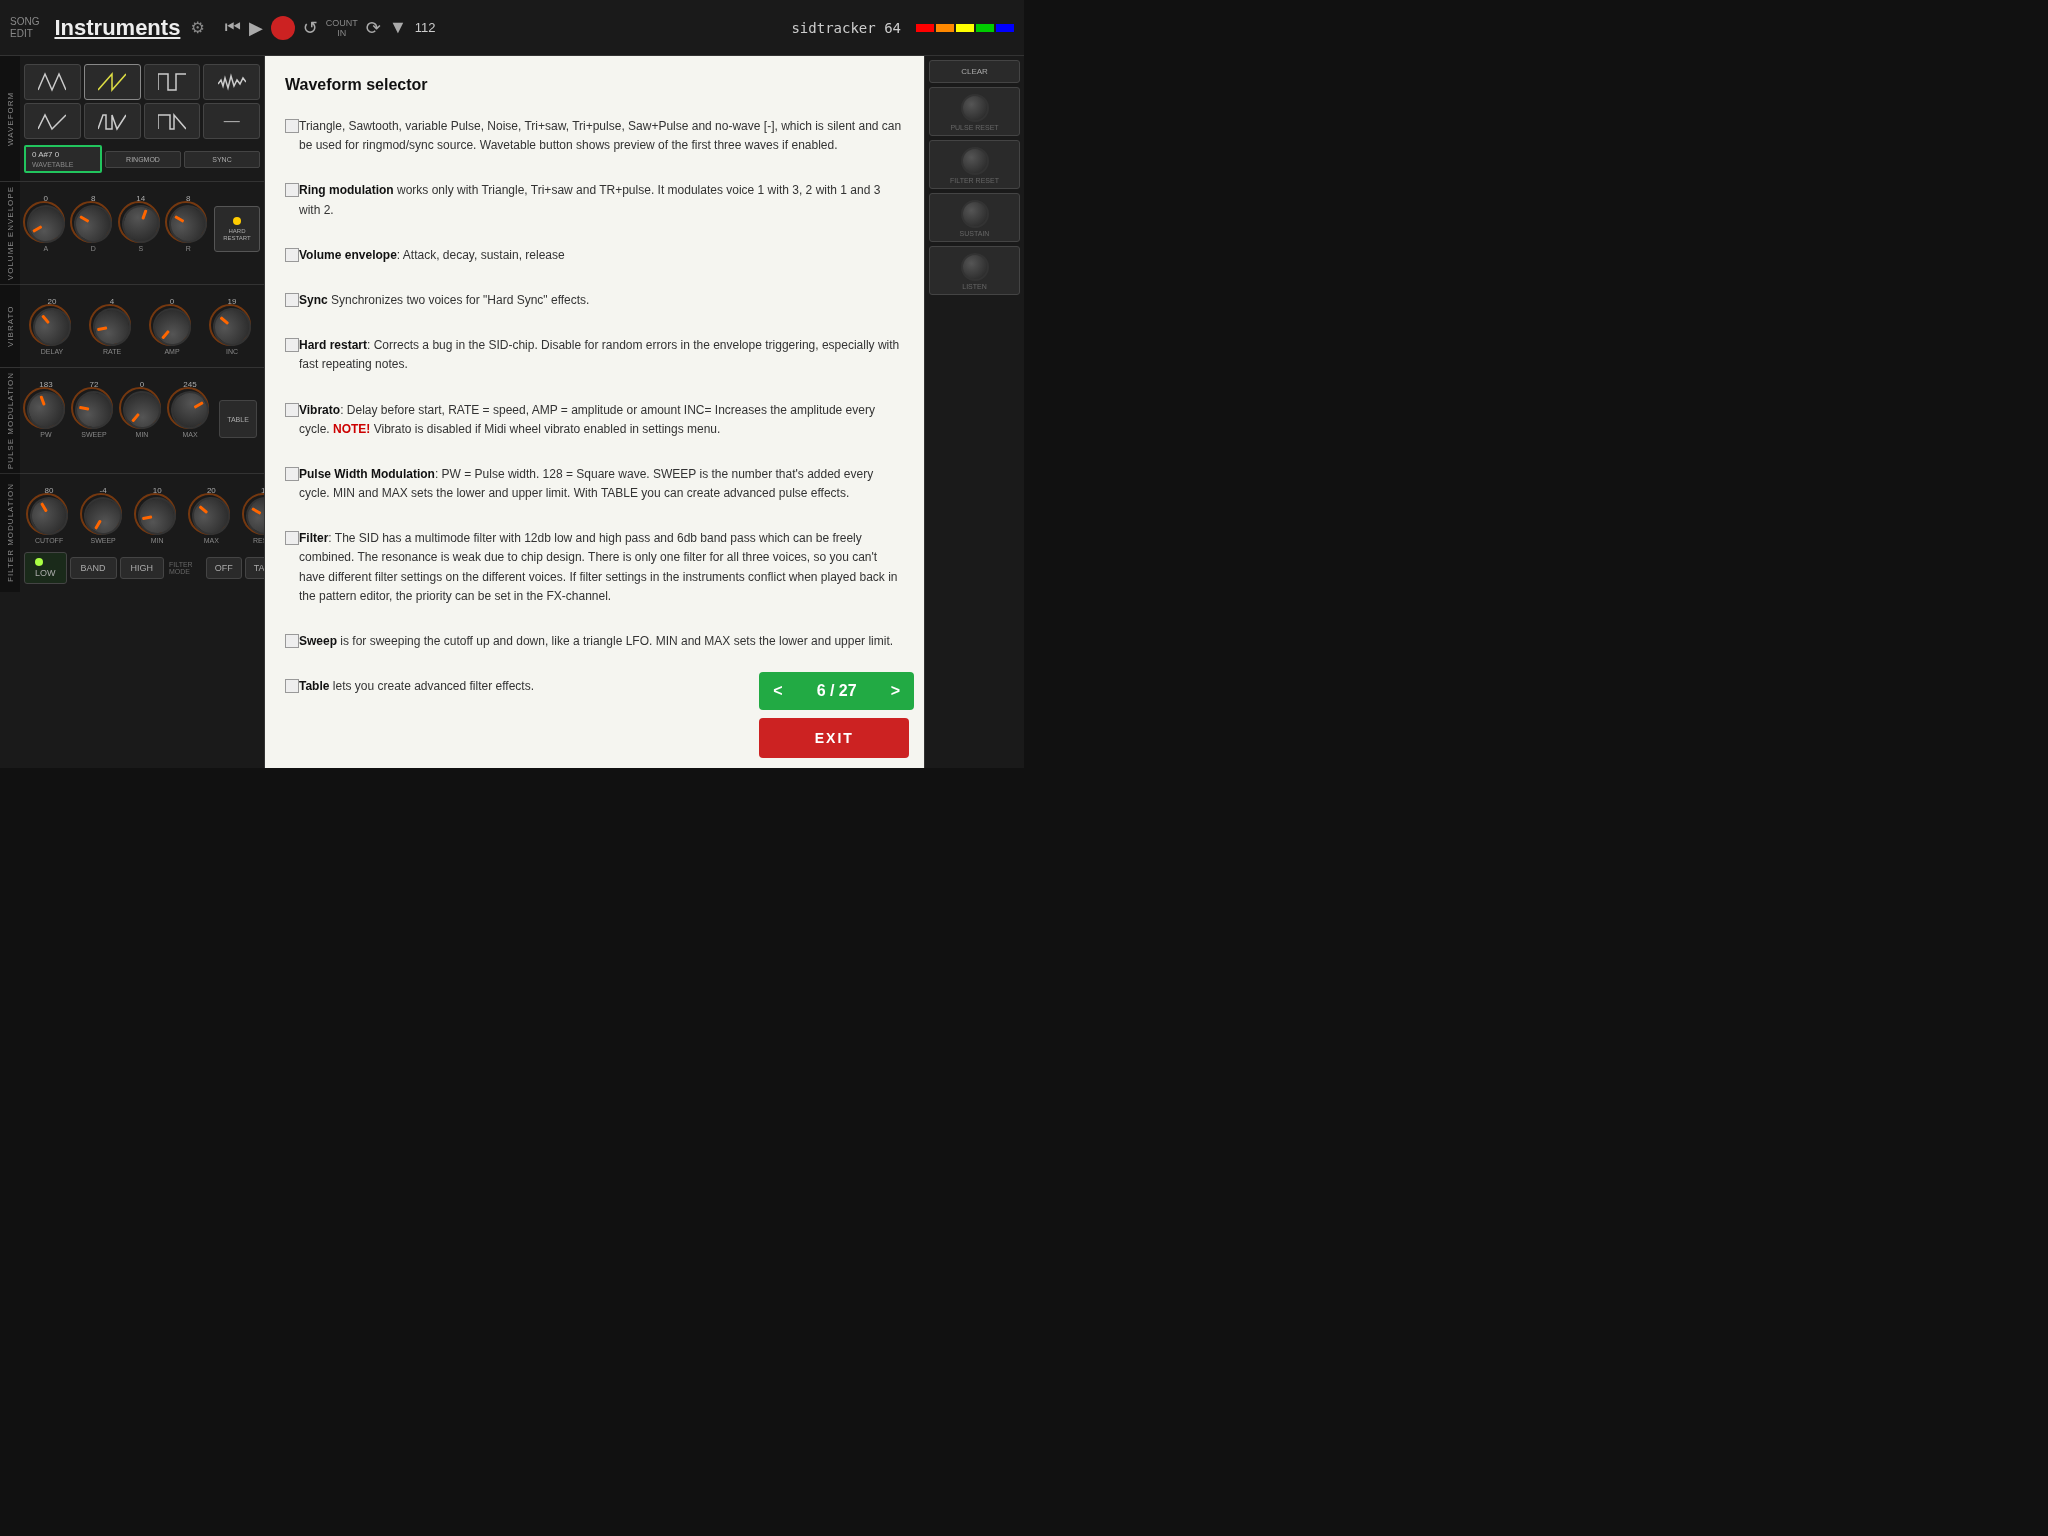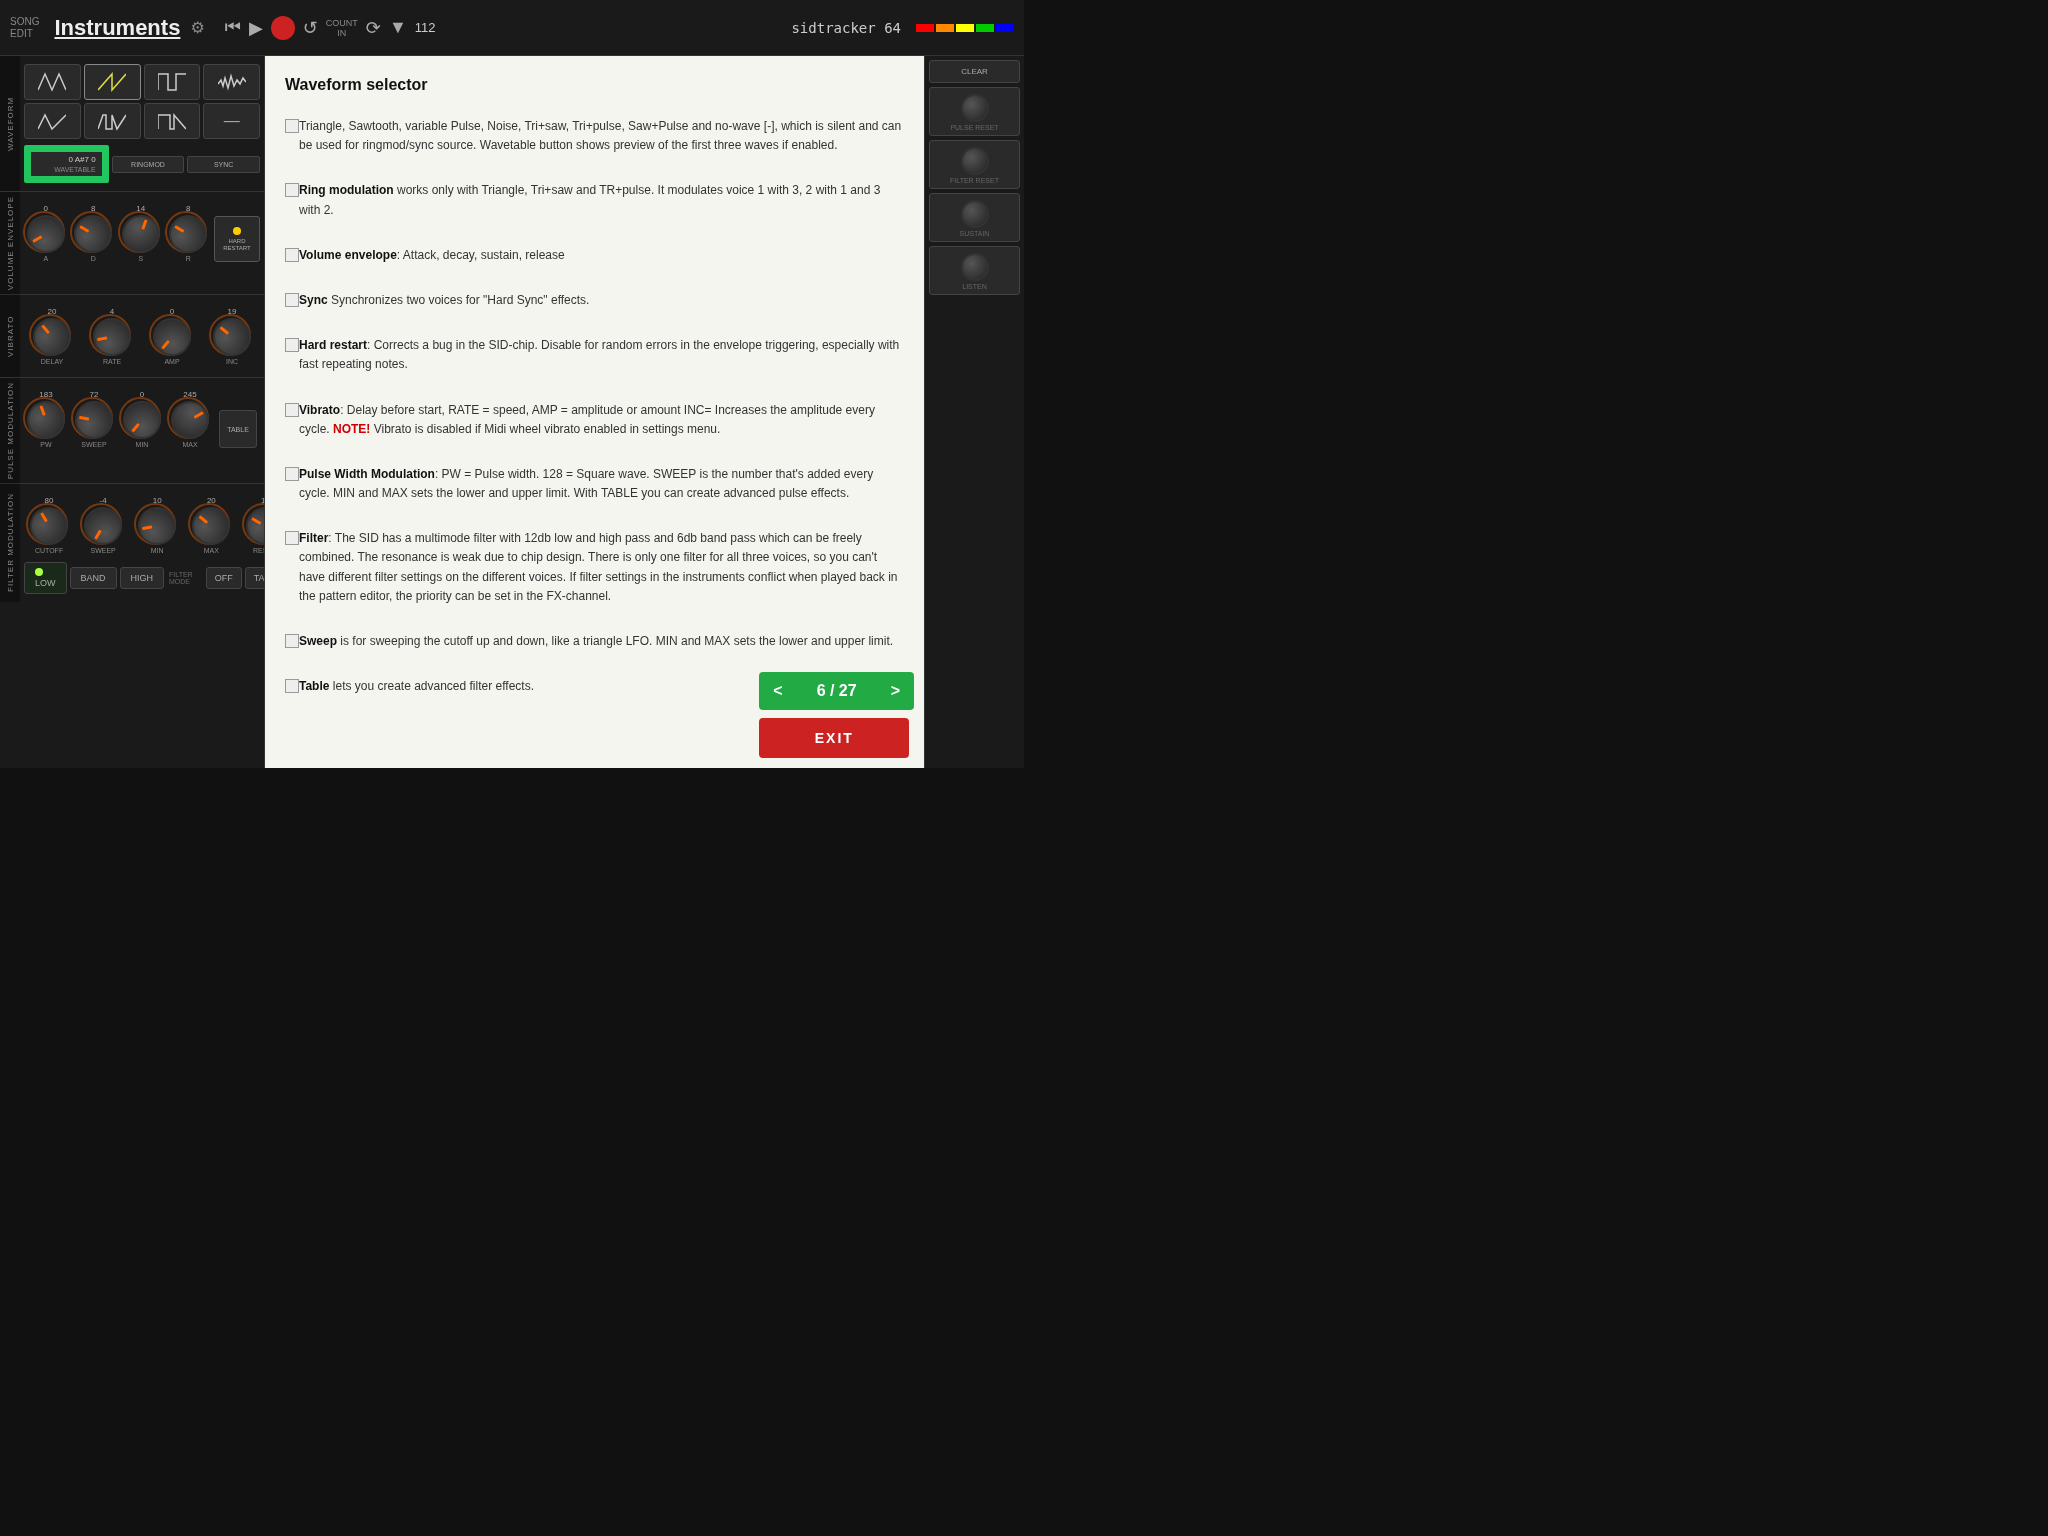--- a/index.html
+++ b/index.html
@@ -155,30 +155,30 @@
       height: 20px;
     }
 
     .wavetable-row {
       display: flex;
       gap: 3px;
       align-items: center;
     }
     .wavetable-box {
       background: #2a2a2a;
-      border: 7px solid #22c55e;
+      border: 2px solid #22c55e;
       border-radius: 2px;
       padding: 3px 6px;
       font-size: 8px;
       color: #ccc;
       text-align: center;
       flex: 1;
       display: flex;
       flex-direction: column;
-      align-items: flex-end;
+      align-items: flex-start;
     }
     .wavetable-label {
       font-size: 7px;
       color: #888;
       margin-top: 2px;
     }
     .mode-btn {
       background: #2a2a2a;
       border: 1px solid #444;
       border-radius: 2px;

